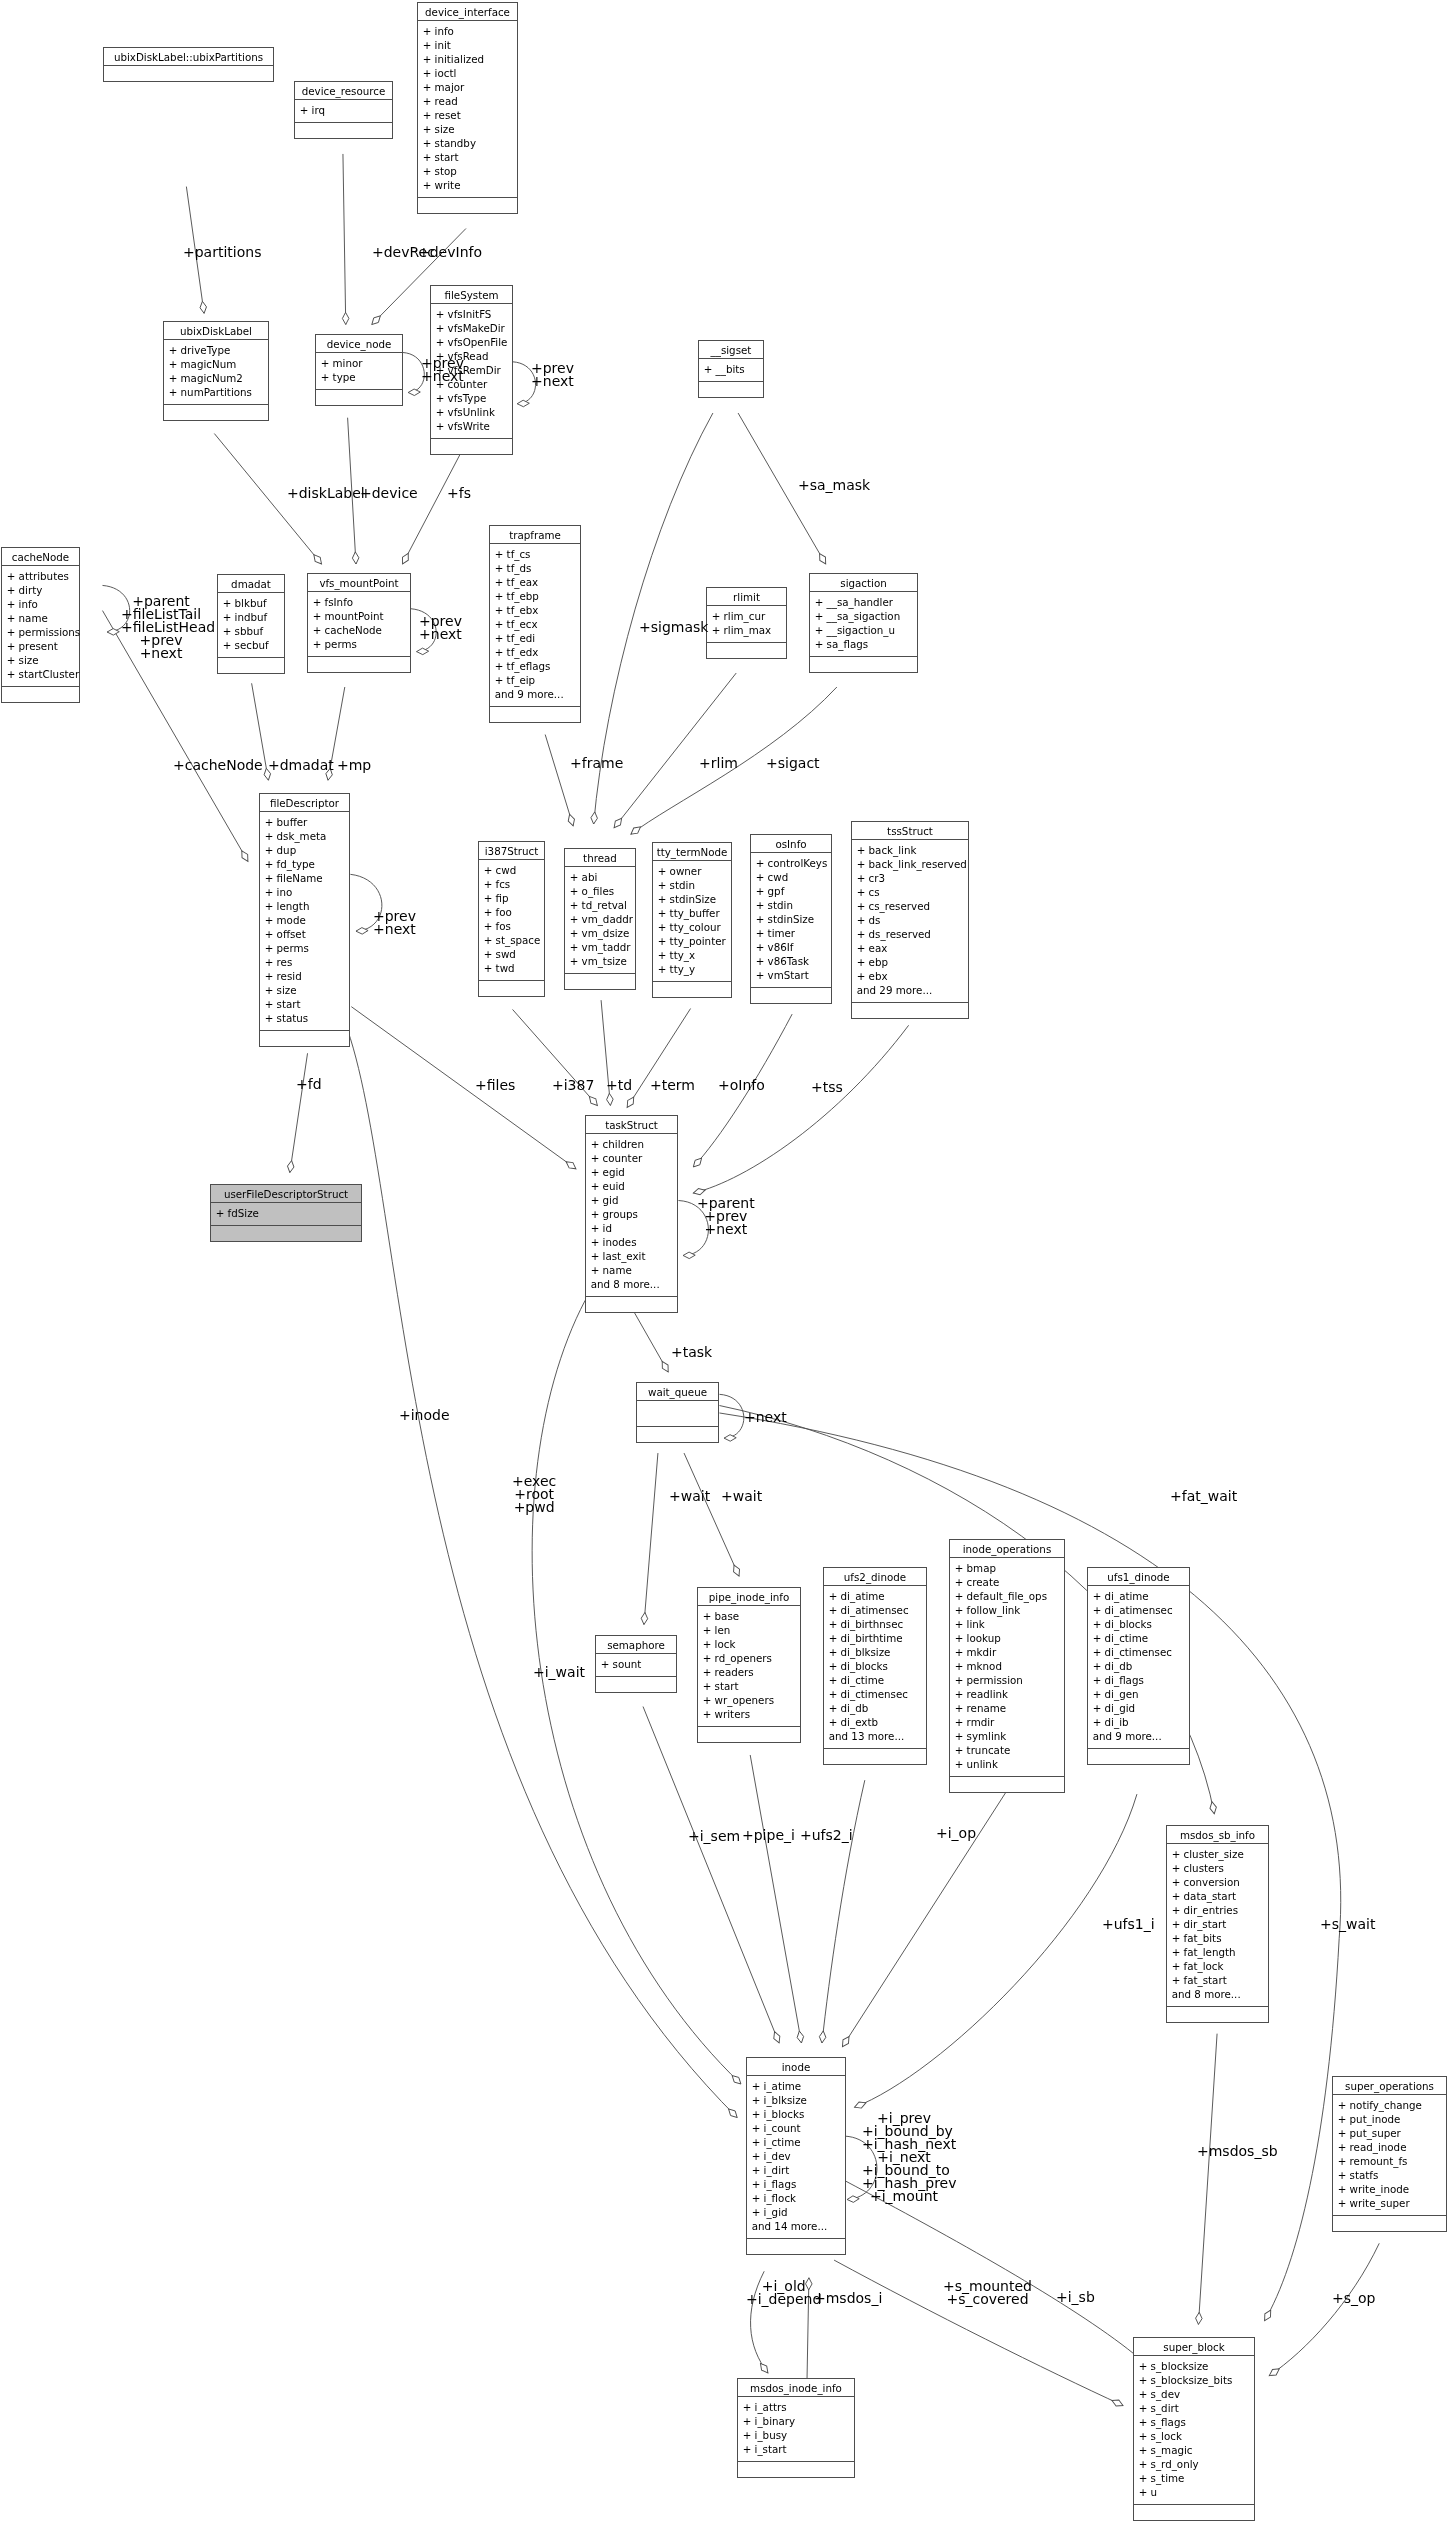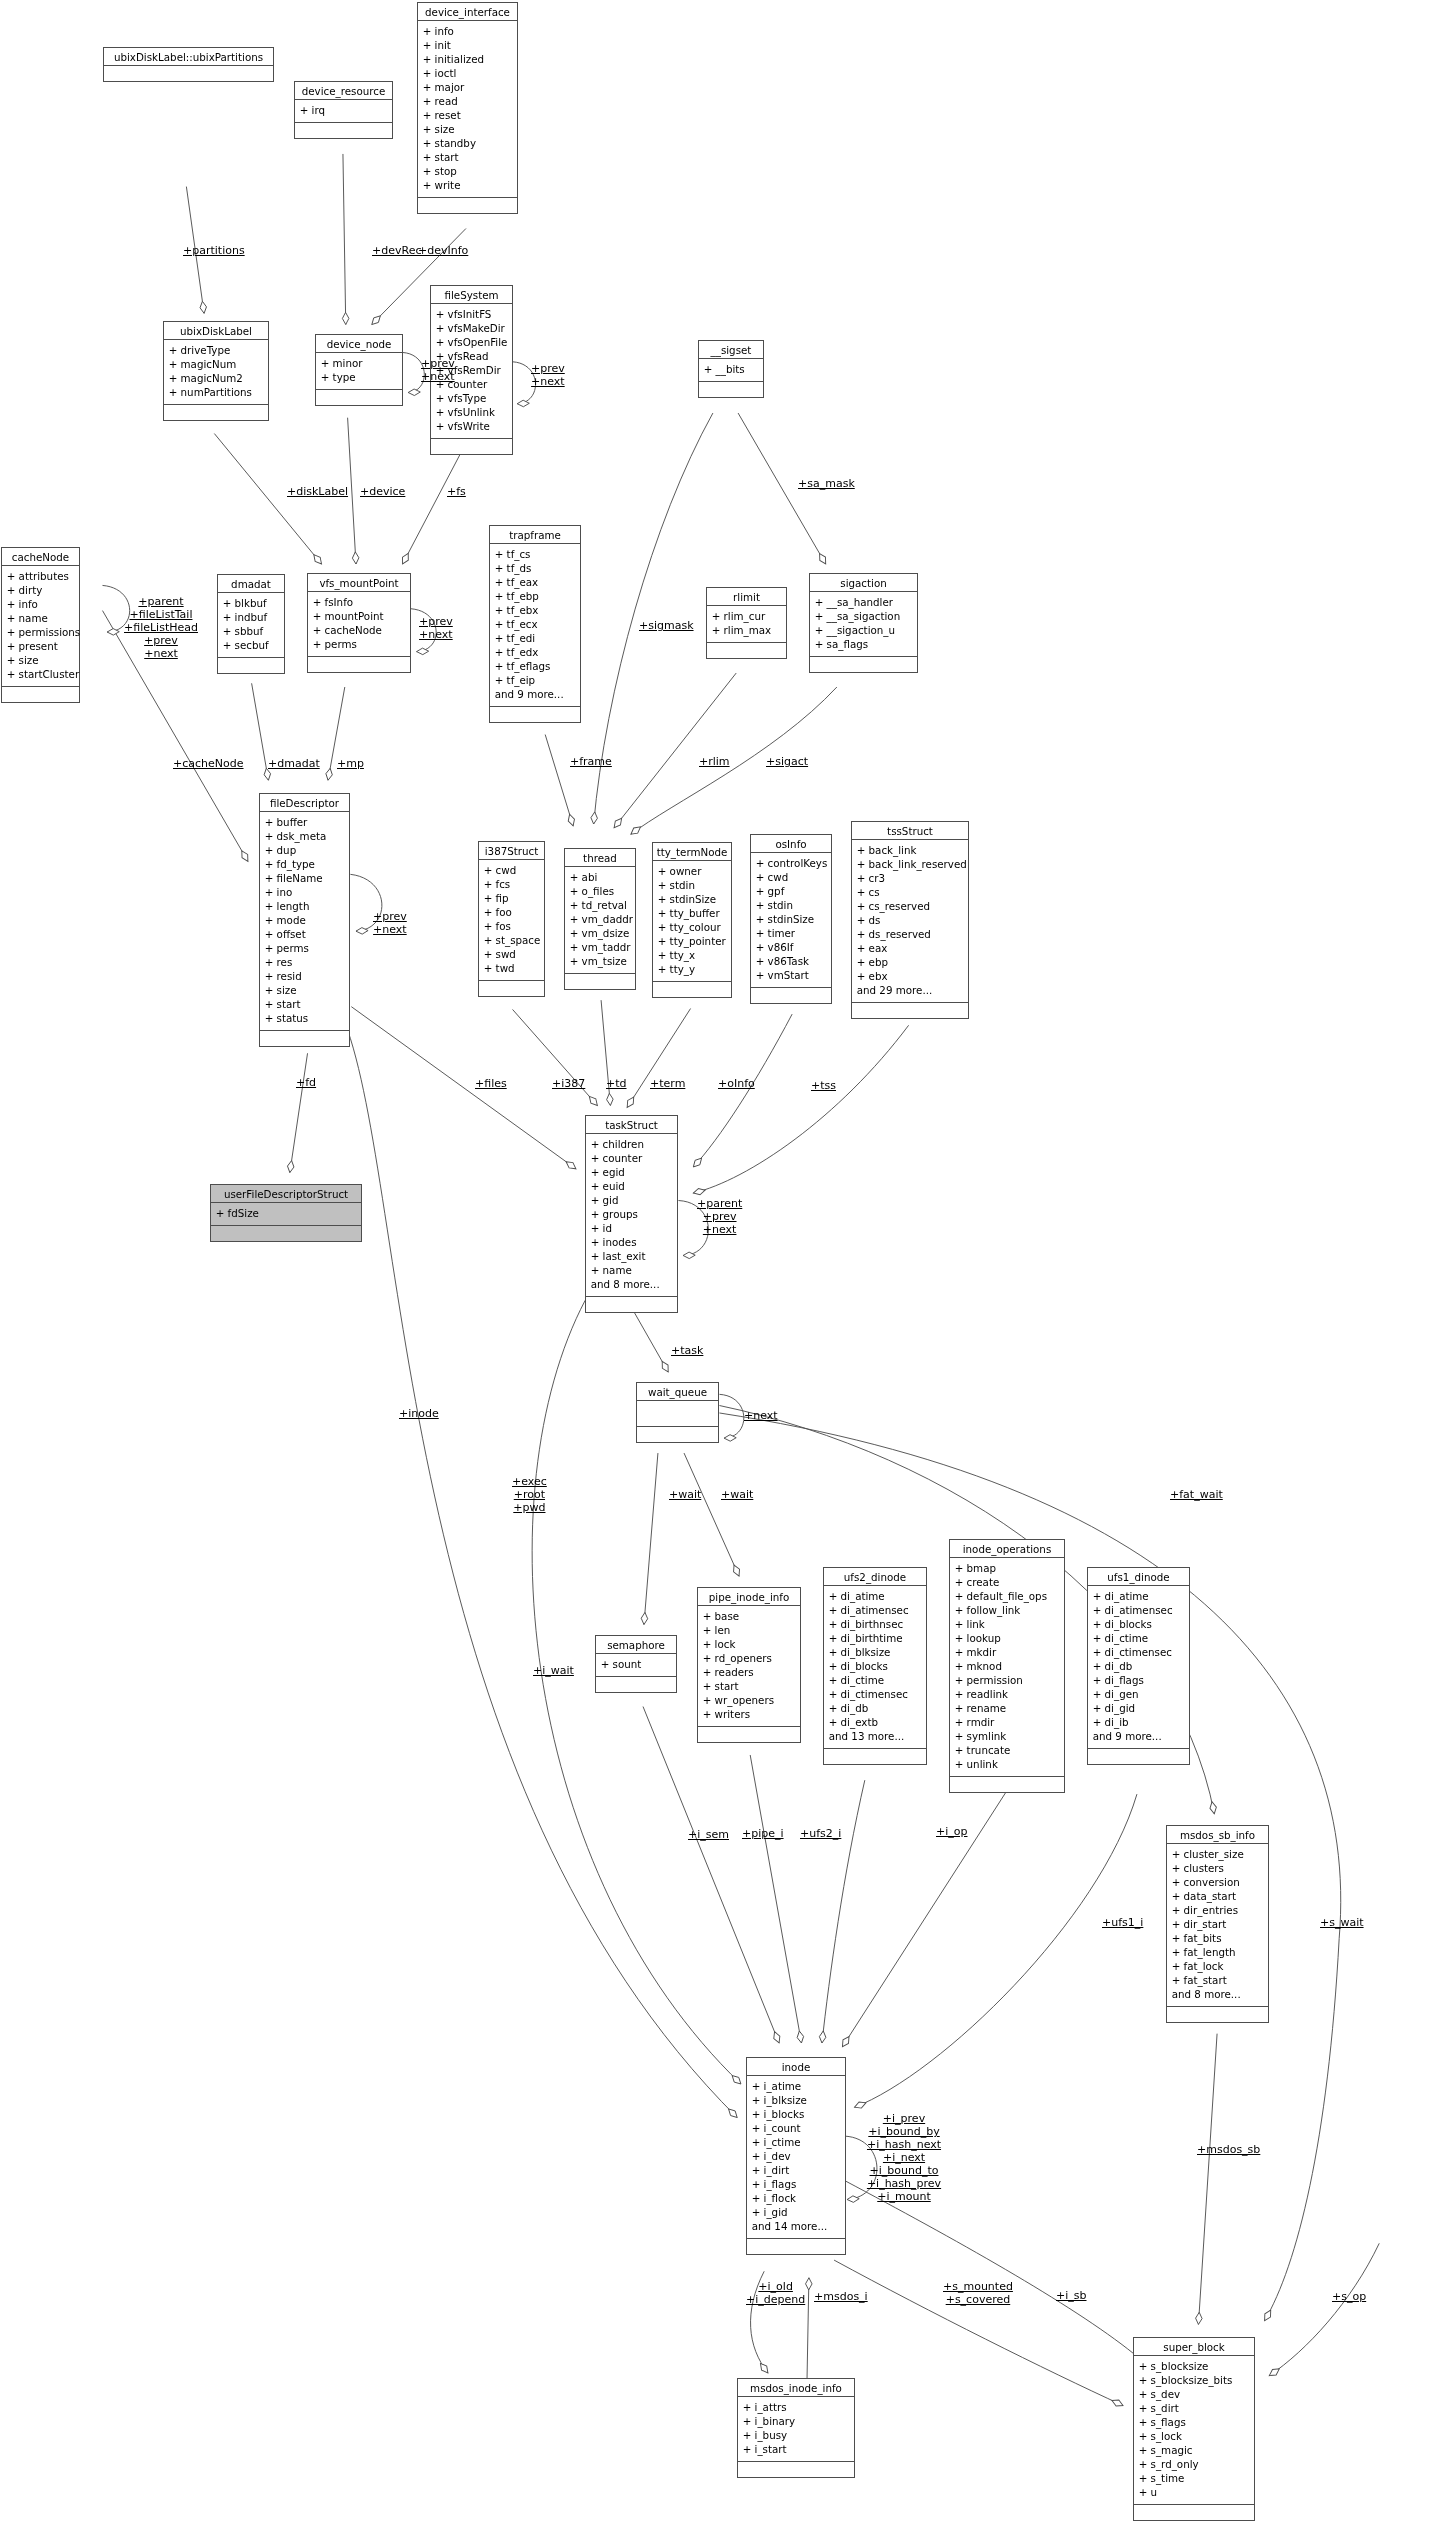--- a/index.html
+++ b/index.html
@@ -5,21 +5,21 @@
   html,body{margin:0;padding:0;background:#fff;}
   .canvas{position:relative;width:1451px;height:2538px;background:#ffffff;
           font-family:"DejaVu Sans",sans-serif;font-size:10.3px;color:#000;overflow:hidden;}
   svg.edges{position:absolute;left:0;top:0;z-index:0;}
   .cls{position:absolute;z-index:1;background:#fff;border:1.9px solid #4d4d4d;box-sizing:border-box;}
   .cls .t{border-bottom:1.9px solid #4d4d4d;text-align:center;padding:2.8px 3.7px 1.9px 3.7px;white-space:nowrap;}
   .cls .attrs{padding:3.7px 3.7px 4.7px 4.7px;border-bottom:1.9px solid #4d4d4d;min-height:11.2px;}
   .attr-row{white-space:nowrap;line-height:14px;}
   .cls .empty{height:15px;}
   .cls.gray{background:#c0c0c0;}
-  .elabel{position:absolute;z-index:2;white-space:nowrap;font-size:11px;text-decoration:underline;}
+  .elabel{position:absolute;z-index:2;white-space:nowrap;font-size:14px;}
   .elabel.stack span{display:block;text-align:center;line-height:13px;}
 </style>
 </head>
 <body>
 
 <div class="canvas">
 
 <svg class="edges" width="1451" height="2538" viewBox="0 0 1557 2723">
   <defs>
     <marker id="dia" markerUnits="userSpaceOnUse" markerWidth="16" markerHeight="10" refX="14" refY="5" orient="auto">
@@ -424,20 +424,34 @@
         <div class="attr-row">+ dir_entries</div>
         <div class="attr-row">+ dir_start</div>
         <div class="attr-row">+ fat_bits</div>
         <div class="attr-row">+ fat_length</div>
         <div class="attr-row">+ fat_lock</div>
         <div class="attr-row">+ fat_start</div>
         <div class="attr-row">and 8 more...</div>
       </div>
   <div class="empty"></div>
 </div>
+<div class="cls" style="left:1332px;top:2076px;width:115px">
+  <div class="t">super_operations</div>
+  <div class="attrs">
+        <div class="attr-row">+ notify_change</div>
+        <div class="attr-row">+ put_inode</div>
+        <div class="attr-row">+ put_super</div>
+        <div class="attr-row">+ read_inode</div>
+        <div class="attr-row">+ remount_fs</div>
+        <div class="attr-row">+ statfs</div>
+        <div class="attr-row">+ write_inode</div>
+        <div class="attr-row">+ write_super</div>
+      </div>
+  <div class="empty"></div>
+</div>
 <div class="cls" style="left:746px;top:2057px;width:100px">
   <div class="t">inode</div>
   <div class="attrs">
         <div class="attr-row">+ i_atime</div>
         <div class="attr-row">+ i_blksize</div>
         <div class="attr-row">+ i_blocks</div>
         <div class="attr-row">+ i_count</div>
         <div class="attr-row">+ i_ctime</div>
         <div class="attr-row">+ i_dev</div>
         <div class="attr-row">+ i_dirt</div>

